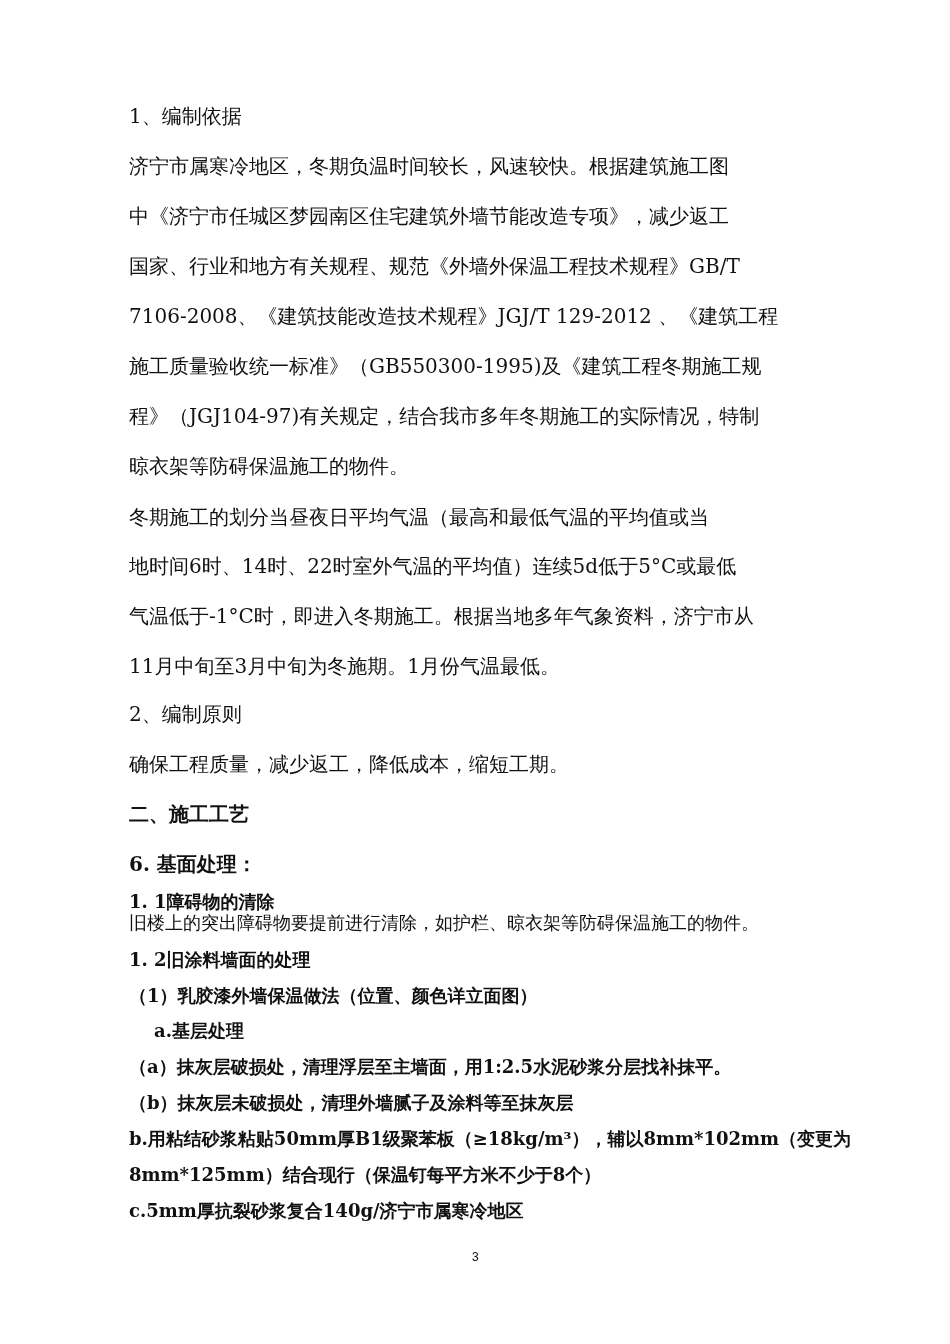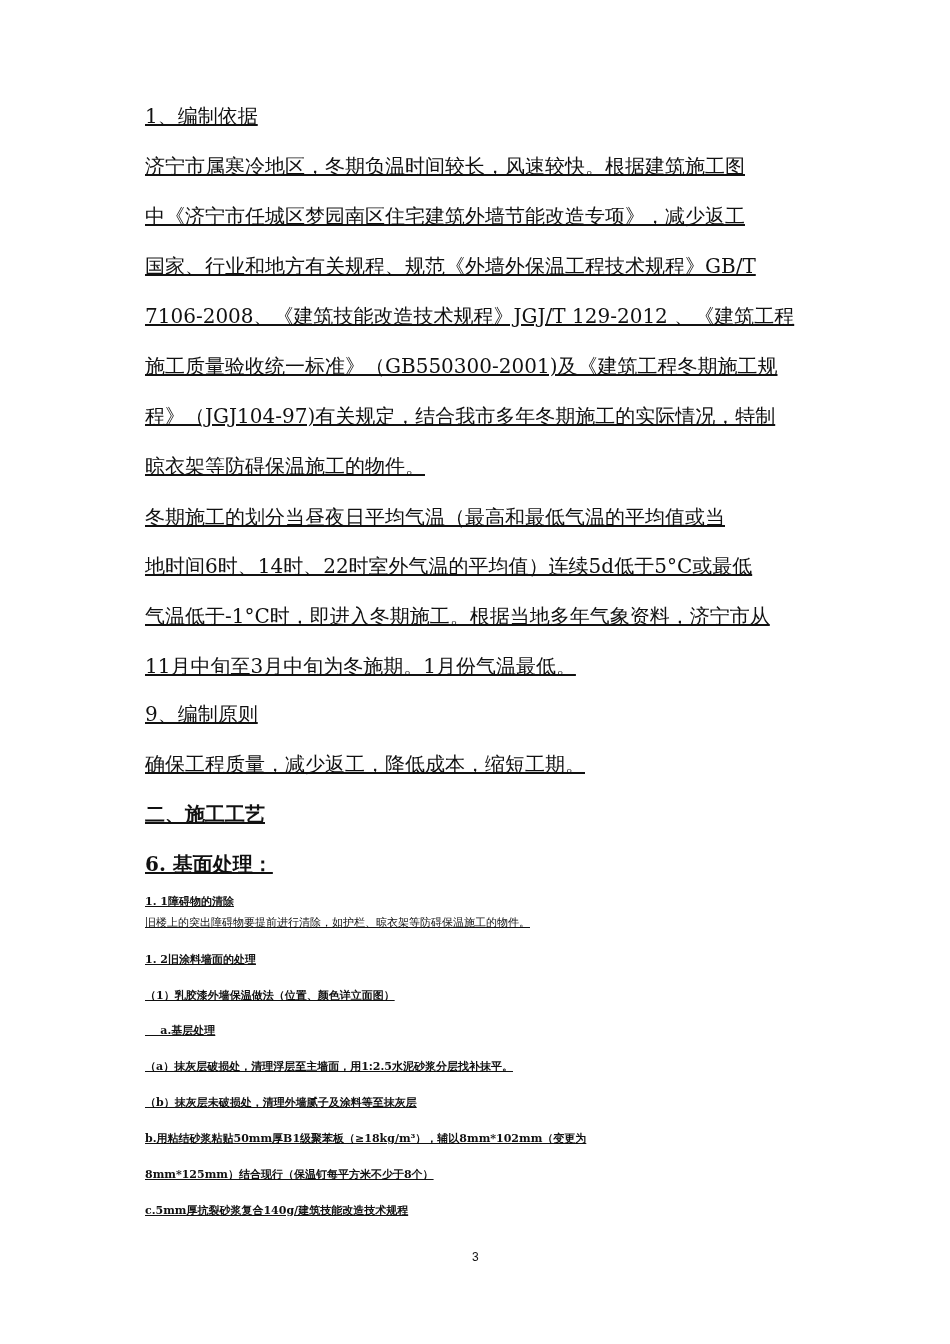--- a/index.html
+++ b/index.html
@@ -1,46 +1,46 @@
 <!DOCTYPE html>
 <html><head>
 <meta charset="utf-8">
 <style>
   html, body { margin:0; padding:0; background:#ffffff; }
   body { width:950px; height:1344px; position:relative; overflow:hidden;
          font-family:"DejaVu Serif", serif; color:#111; }
-  .line { position:absolute; left:145px; white-space:nowrap; font-size:20px; line-height:24px;text-decoration:underline; }
+  .line { position:absolute; left:129px; white-space:nowrap; font-size:20px; line-height:24px; }
   .bold { font-weight:bold; }
-  .small { font-size:11px; line-height:20px; }
+  .small { font-size:18px; line-height:20px; }
   .pagenum { position:absolute; left:472px; top:1250px; font-size:12px; font-family:"Liberation Sans", sans-serif; }
 </style>
 </head>
 <body>
 
 <div>
   <div class="line" style="top:104px">1、编制依据</div>
   <div class="line" style="top:154px">济宁市属寒冷地区，冬期负温时间较长，风速较快。根据建筑施工图</div>
   <div class="line" style="top:204px">中《济宁市任城区梦园南区住宅建筑外墙节能改造专项》，减少返工</div>
   <div class="line" style="top:254px">国家、行业和地方有关规程、规范《外墙外保温工程技术规程》GB/T</div>
   <div class="line" style="top:304px">7106-2008、《建筑技能改造技术规程》JGJ/T 129-2012 、《建筑工程</div>
-  <div class="line" style="top:354px">施工质量验收统一标准》（GB550300-2001)及《建筑工程冬期施工规</div>
+  <div class="line" style="top:354px">施工质量验收统一标准》（GB550300-1995)及《建筑工程冬期施工规</div>
   <div class="line" style="top:404px">程》（JGJ104-97)有关规定，结合我市多年冬期施工的实际情况，特制</div>
   <div class="line" style="top:454px">晾衣架等防碍保温施工的物件。</div>
   <div class="line" style="top:505px"> 冬期施工的划分当昼夜日平均气温（最高和最低气温的平均值或当</div>
   <div class="line" style="top:554px">地时间6时、14时、22时室外气温的平均值）连续5d低于5°C或最低</div>
   <div class="line" style="top:604px">气温低于-1°C时，即进入冬期施工。根据当地多年气象资料，济宁市从</div>
   <div class="line" style="top:654px">11月中旬至3月中旬为冬施期。1月份气温最低。</div>
-  <div class="line" style="top:702px">9、编制原则</div>
+  <div class="line" style="top:702px">2、编制原则</div>
   <div class="line" style="top:752px">确保工程质量，减少返工，降低成本，缩短工期。</div>
   <div class="line bold" style="top:802px">二、施工工艺</div>
   <div class="line bold" style="top:852px">6. 基面处理：</div>
   <div class="line bold small" style="top:892px">1. 1障碍物的清除</div>
   <div class="line small" style="top:913px">旧楼上的突出障碍物要提前进行清除，如护栏、晾衣架等防碍保温施工的物件。</div>
   <div class="line bold small" style="top:950px">1. 2旧涂料墙面的处理</div>
   <div class="line bold small" style="top:986px">（1）乳胶漆外墙保温做法（位置、颜色详立面图）</div>
   <div class="line bold small" style="top:1021px; white-space:pre">    a.基层处理</div>
   <div class="line bold small" style="top:1057px">（a）抹灰层破损处，清理浮层至主墙面，用1:2.5水泥砂浆分层找补抹平。</div>
   <div class="line bold small" style="top:1093px">（b）抹灰层未破损处，清理外墙腻子及涂料等至抹灰层</div>
   <div class="line bold small" style="top:1129px">b.用粘结砂浆粘贴50mm厚B1级聚苯板（≥18kg/m³），辅以8mm*102mm（变更为</div>
   <div class="line bold small" style="top:1165px">8mm*125mm）结合现行（保温钉每平方米不少于8个）</div>
-  <div class="line bold small" style="top:1201px">c.5mm厚抗裂砂浆复合140g/建筑技能改造技术规程</div>
+  <div class="line bold small" style="top:1201px">c.5mm厚抗裂砂浆复合140g/济宁市属寒冷地区</div>
   <div class="pagenum">3</div>
 </div>
 
 </body></html>

